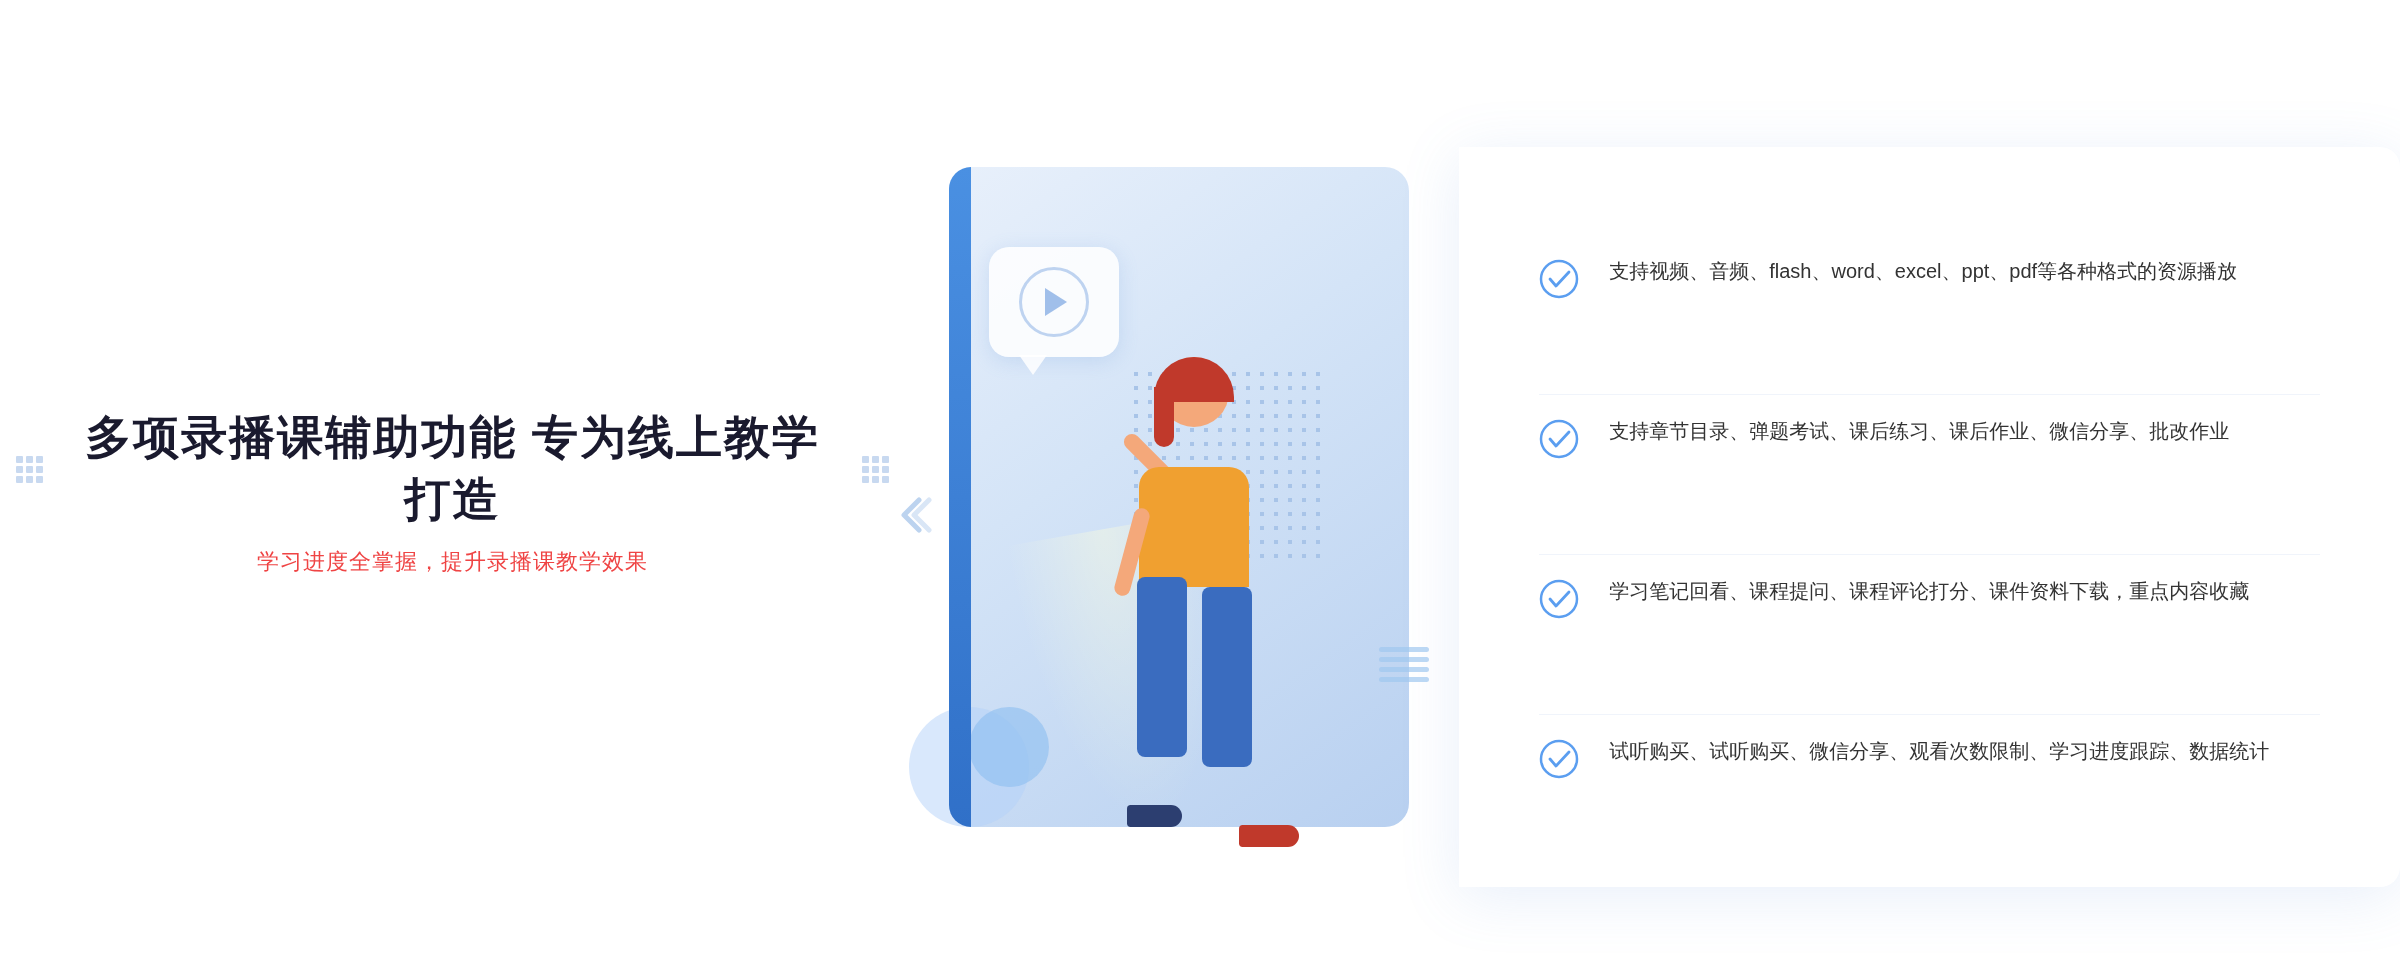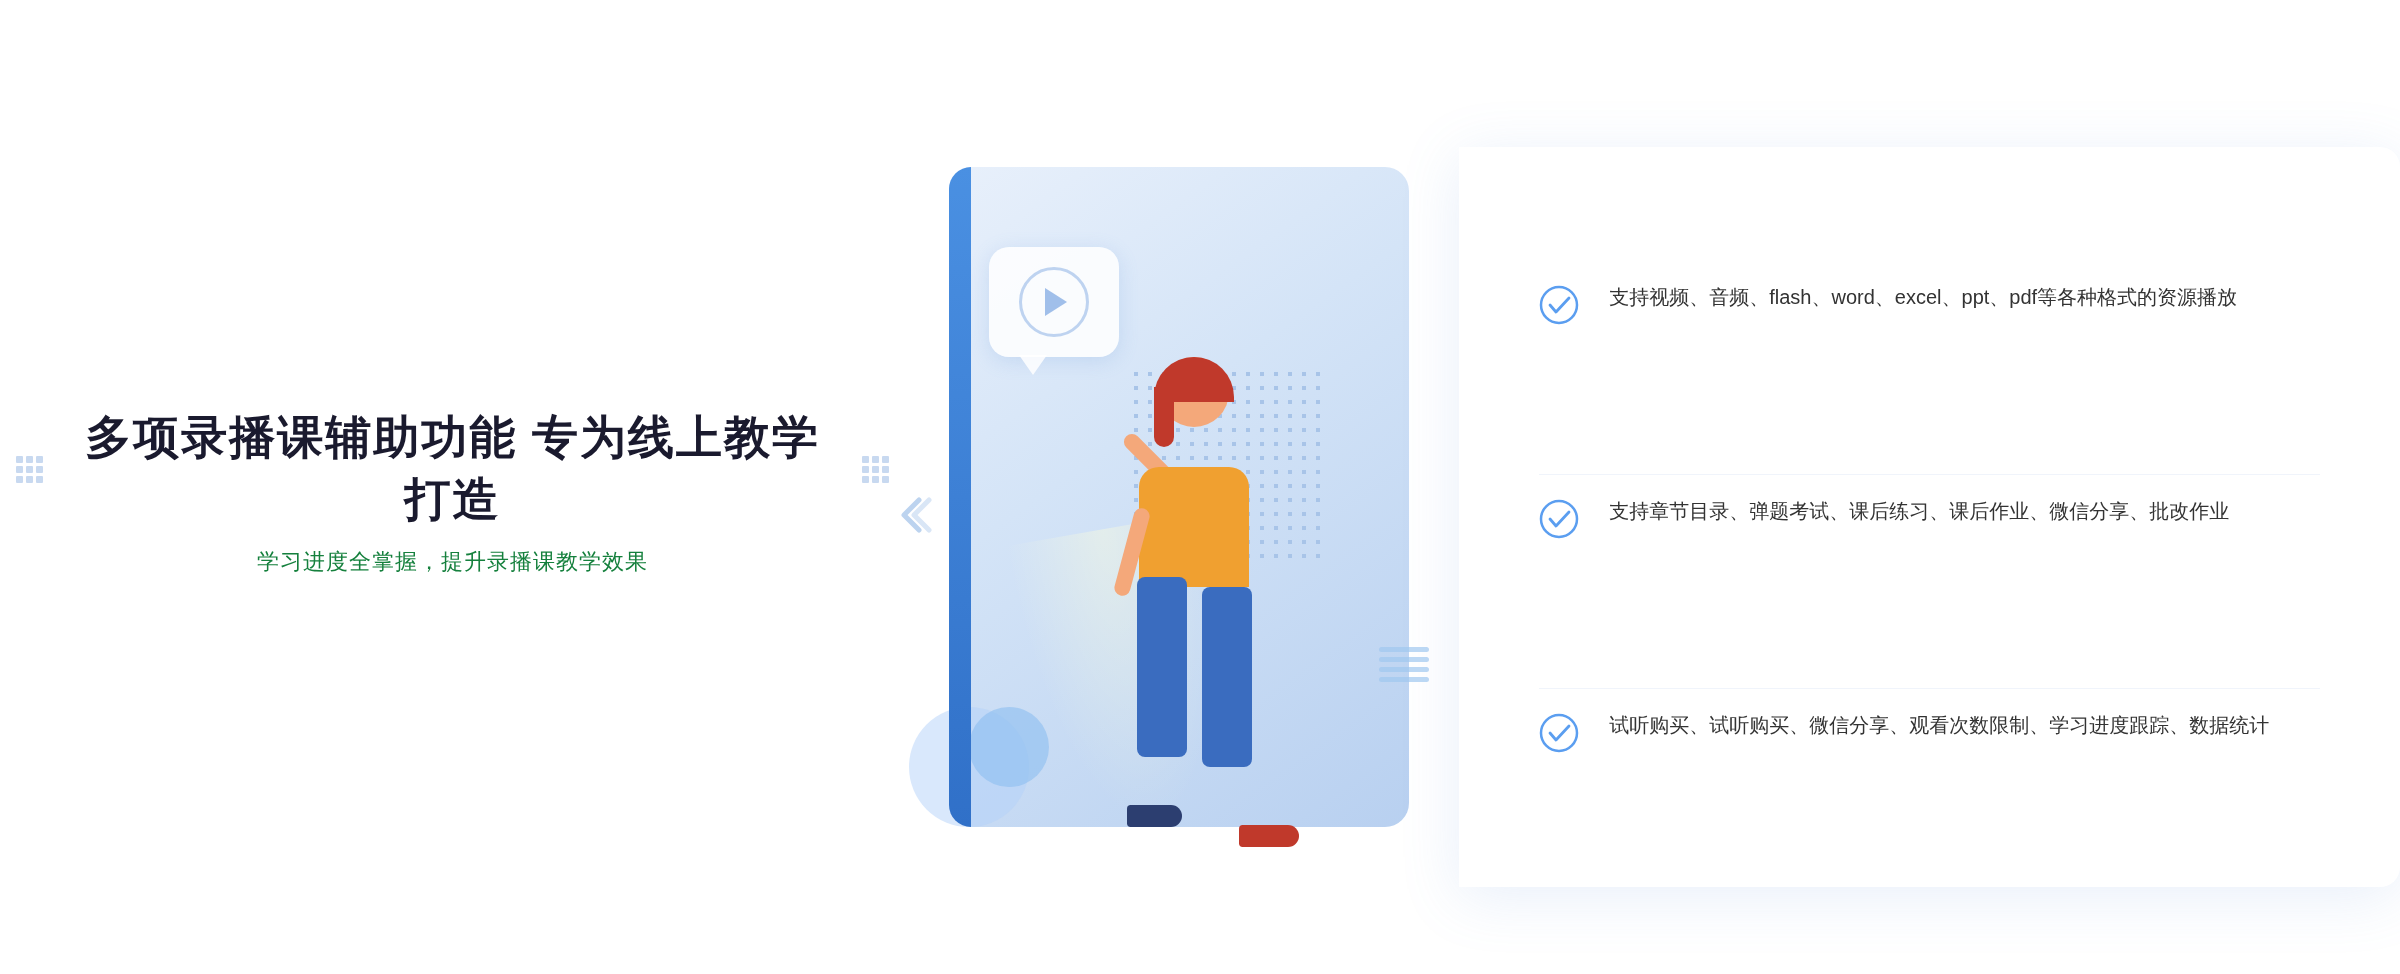--- a/index.html
+++ b/index.html
@@ -53,21 +53,21 @@
     .title-deco-inline span {
       width: 7px;
       height: 7px;
       background: #c8d9f0;
       border-radius: 1px;
       display: block;
     }
 
     .sub-title {
       font-size: 22px;
-      color: #15803d;
+      color: #ef4444;
       font-weight: 400;
       letter-spacing: 1px;
     }
 
     
     .content-area {
       display: flex;
       width: 1600px;
       height: 740px;
       position: relative;
@@ -521,20 +521,29 @@
       <div class="feature-item">
         <div class="check-icon">
           <svg viewBox="0 0 40 40" fill="none">
             <circle cx="20" cy="20" r="18" stroke="#5b9ef0" stroke-width="2.5"></circle>
             <polyline points="11,20 17,27 30,13" stroke="#5b9ef0" stroke-width="2.8" stroke-linecap="round" stroke-linejoin="round"></polyline>
           </svg>
         </div>
         <div class="feature-text">支持章节目录、弹题考试、课后练习、课后作业、微信分享、批改作业</div>
       </div>
 
+      <div class="feature-item">
+        <div class="check-icon">
+          <svg viewBox="0 0 40 40" fill="none">
+            <circle cx="20" cy="20" r="18" stroke="#5b9ef0" stroke-width="2.5"></circle>
+            <polyline points="11,20 17,27 30,13" stroke="#5b9ef0" stroke-width="2.8" stroke-linecap="round" stroke-linejoin="round"></polyline>
+          </svg>
+        </div>
+        <div class="feature-text">学习笔记回看、课程提问、课程评论打分、课件资料下载，重点内容收藏</div>
+      </div>
 
       <div class="feature-item">
         <div class="check-icon">
           <svg viewBox="0 0 40 40" fill="none">
             <circle cx="20" cy="20" r="18" stroke="#5b9ef0" stroke-width="2.5"></circle>
             <polyline points="11,20 17,27 30,13" stroke="#5b9ef0" stroke-width="2.8" stroke-linecap="round" stroke-linejoin="round"></polyline>
           </svg>
         </div>
         <div class="feature-text">试听购买、试听购买、微信分享、观看次数限制、学习进度跟踪、数据统计</div>
       </div>

